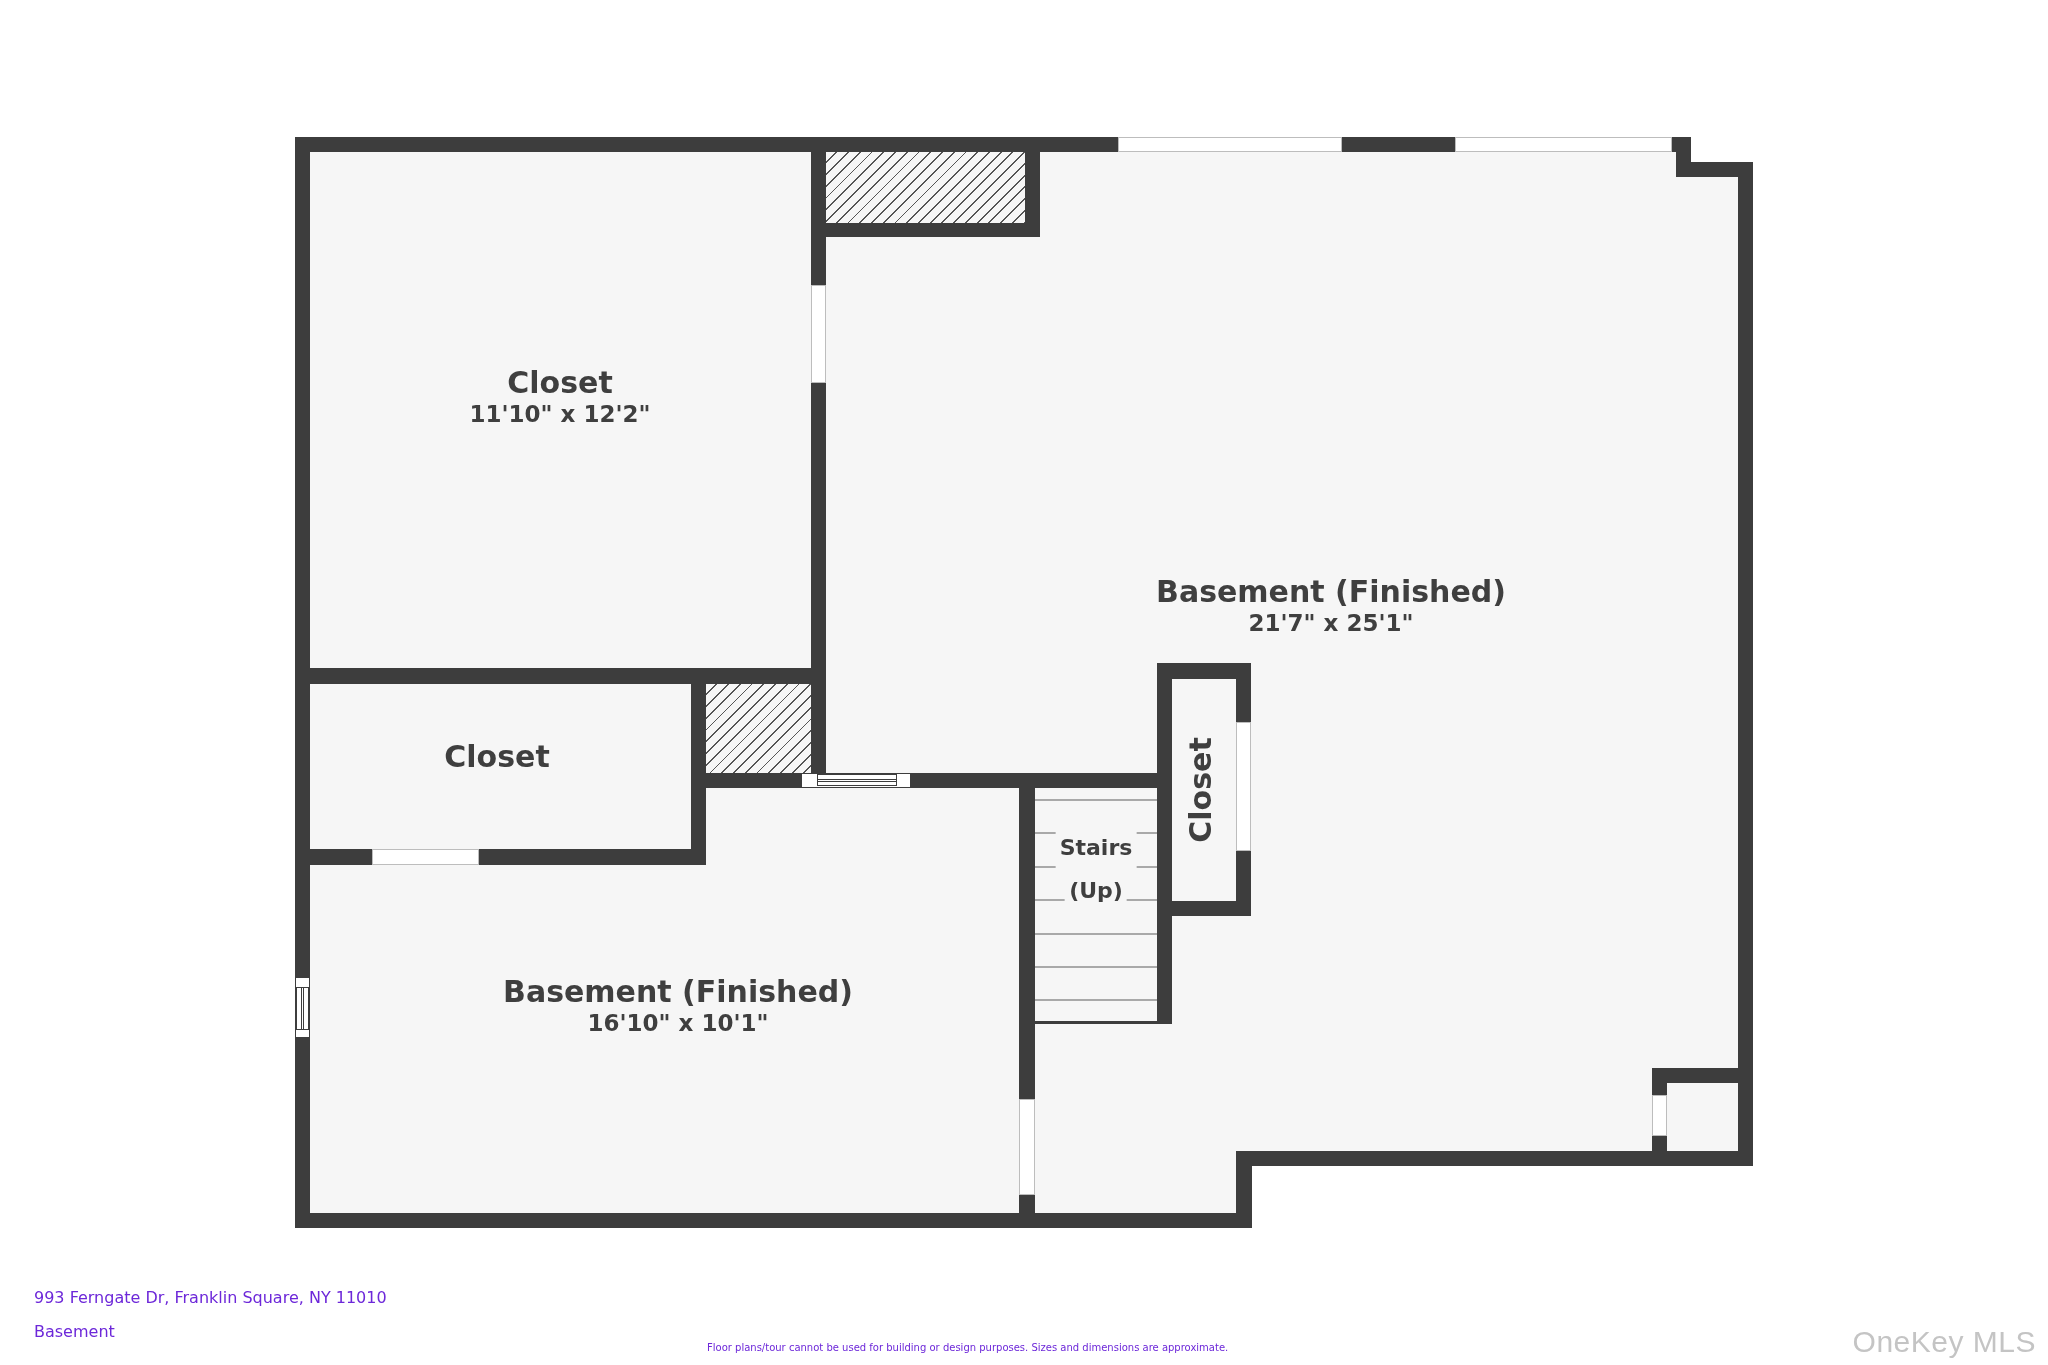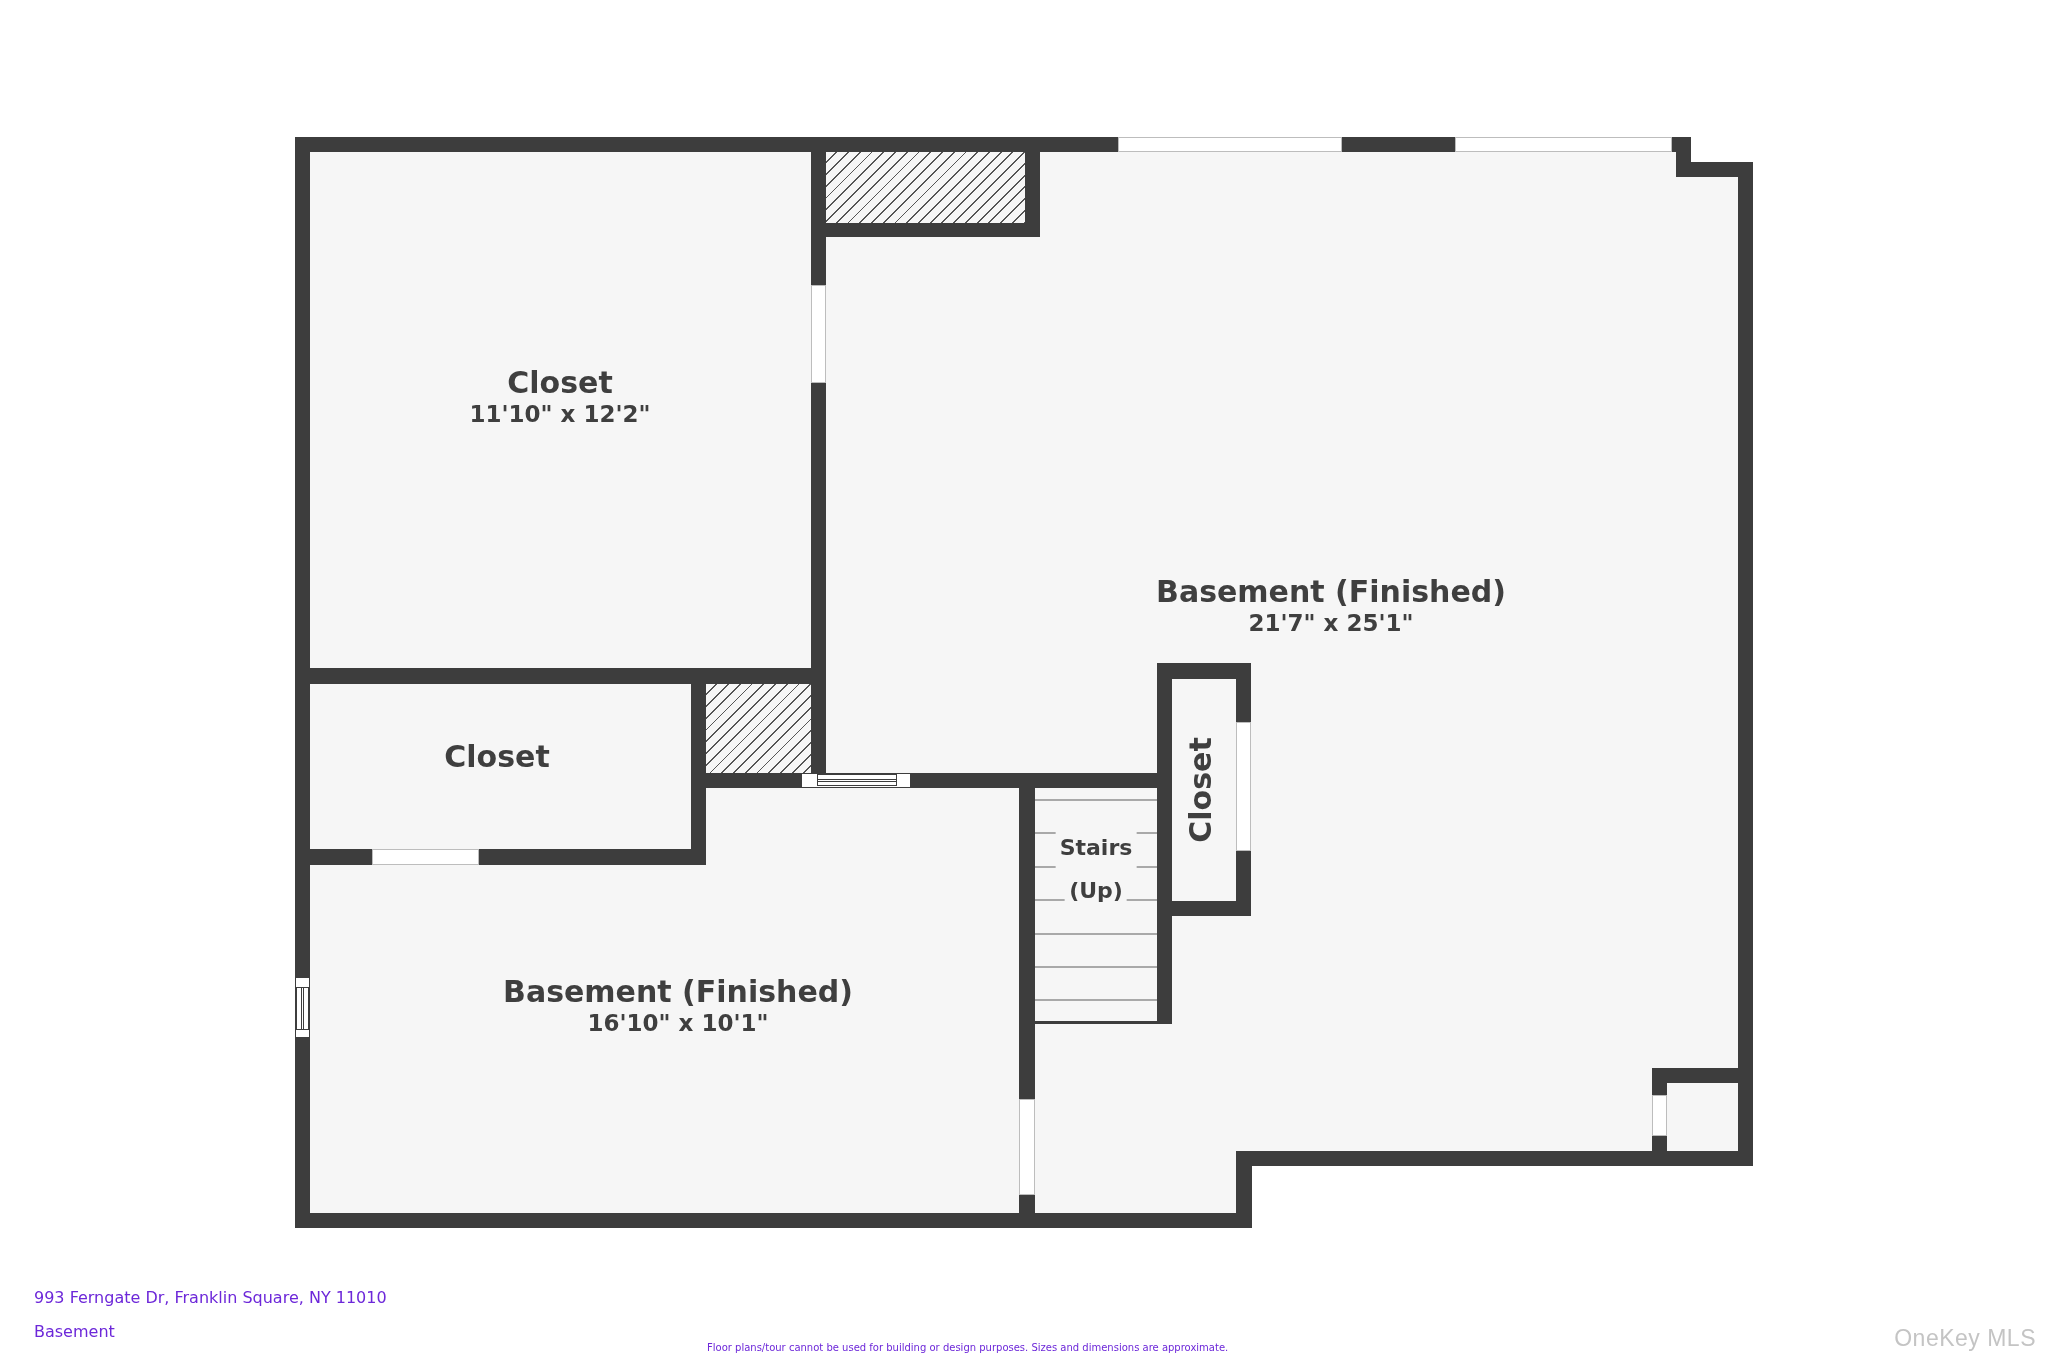--- a/index.html
+++ b/index.html
@@ -15,21 +15,21 @@
     .label { position: absolute; color: #3f3f3f; font-weight: bold; text-align: center; transform: translateX(-50%); white-space: nowrap; }
     .room-name { font-size: 30px; line-height: 34px; }
     .room-dim { font-size: 23px; line-height: 28px; }
     .vertical { position: absolute; color: #3f3f3f; font-weight: bold; font-size: 30px; white-space: nowrap; transform: translate(-50%, -50%) rotate(-90deg); }
     .stairs-label { position: absolute; color: #3f3f3f; font-weight: bold; font-size: 22px; line-height: 43px; text-align: center; transform: translateX(-50%); background: transparent; }
     .stairs-label span { background: #f6f6f6; padding: 0 4px; display: inline-block; }
     .footer-text { position: absolute; color: #6d28d9; font-weight: normal; white-space: nowrap; }
     .address { left: 34px; top: 1288px; font-size: 16px; }
     .level { left: 34px; top: 1322px; font-size: 16px; }
     .disclaimer { left: 707px; top: 1330px; font-size: 10px; margin-top: 12px; }
-    .watermark { position: absolute; right: 12px; top: 1325px; font-family: "Liberation Sans", sans-serif; font-size: 23px; color: #c4c4c4; font-weight: normal; letter-spacing: 0.5px; }
+    .watermark { position: absolute; right: 12px; top: 1325px; font-family: "Liberation Sans", sans-serif; font-size: 30px; color: #c4c4c4; font-weight: normal; letter-spacing: 0.5px; }
   </style>
 </head>
 <body>
 
 <div class="plan">
 
   <div class="floor" style="left:295px; top:137px; width:1457px; height:1091px;"></div>
 
   <div class="floor" style="left:1691px; top:137px; width:61px; height:38px; background:#fff;"></div>
   <div class="floor" style="left:1251px; top:1166px; width:501px; height:62px; background:#fff;"></div>

